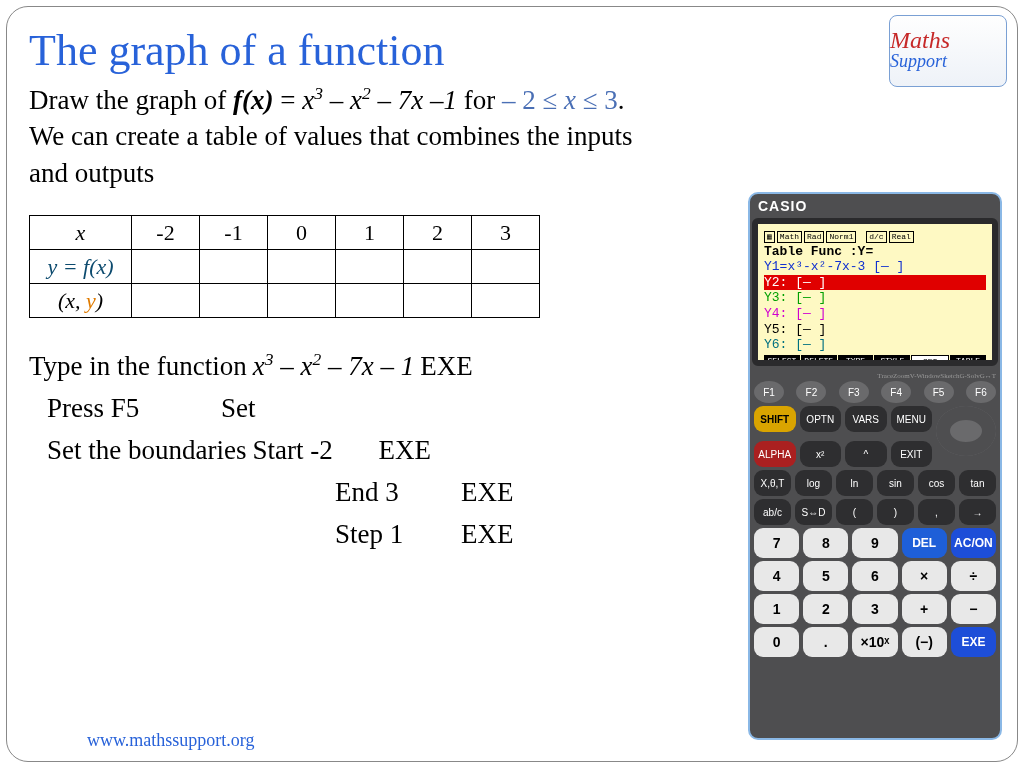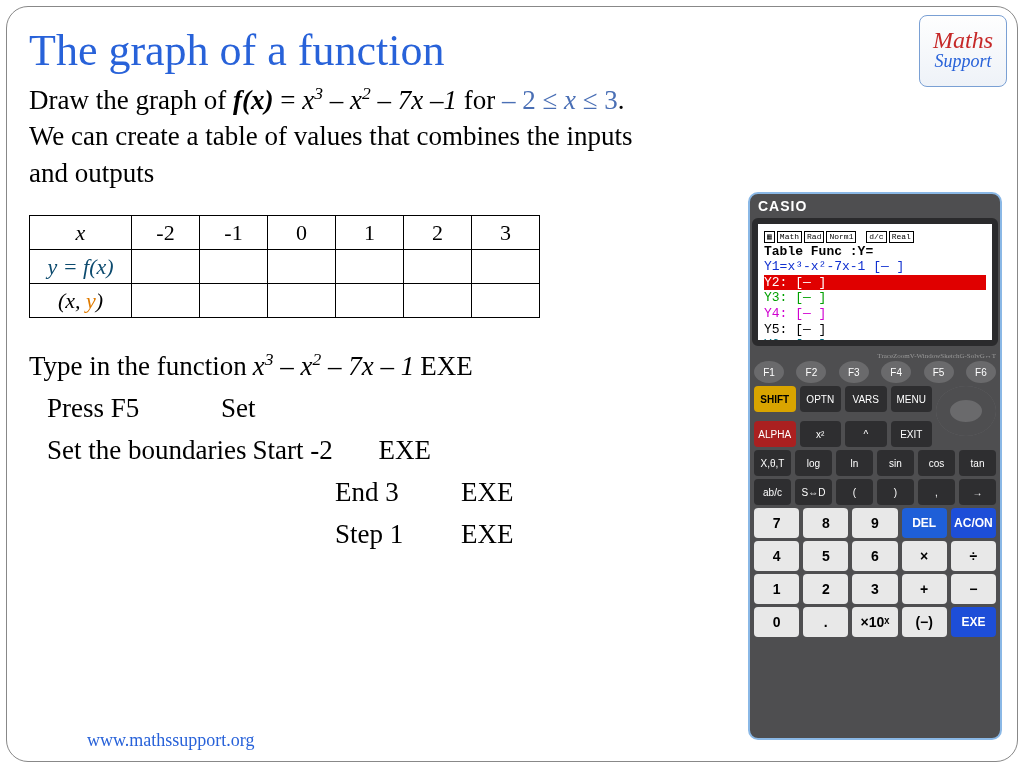--- a/index.html
+++ b/index.html
@@ -3,53 +3,53 @@
 <meta charset="utf-8">
 <style>
 *{box-sizing:border-box;margin:0;padding:0}
 body{width:1024px;height:768px;background:#fff;font-family:"Comic Sans MS",cursive;position:relative;overflow:hidden}
 .frame{position:absolute;left:6px;top:6px;right:6px;bottom:6px;border:1px solid #888;border-radius:22px;padding:18px 22px}
 .title{color:#2862d9;font-size:44px;font-weight:400;margin-bottom:6px}
 .prompt{font-size:27px;line-height:1.35;color:#000;max-width:620px}
 .prompt .fn{font-family:"Times New Roman",serif;font-style:italic;font-weight:bold}
 .prompt .math,.math{font-family:"Times New Roman",serif;font-style:italic}
 .prompt .dom{font-family:Liberation Serif, serif;color:#4a6fb5}
-.logo{position:absolute;right:10px;top:8px;width:88px;height:72px;border:1px solid #7aa0d4;border-radius:8px;background:linear-gradient(#fefefe,#eef2f8);display:flex;flex-direction:column;align-items:center;justify-content:center}
+.logo{position:absolute;right:10px;top:8px;width:118px;height:72px;border:1px solid #7aa0d4;border-radius:8px;background:linear-gradient(#fefefe,#eef2f8);display:flex;flex-direction:column;align-items:flex-start;justify-content:center}
 .logo .l1{font-family:cursive;color:#c62828;font-size:24px;font-style:italic;line-height:.9}
 .logo .l2{font-family:cursive;color:#2862d9;font-size:18px;font-style:italic}
 .valtable{margin-top:24px;border-collapse:collapse}
 .valtable td,.valtable th{border:1px solid #000;text-align:center;min-width:68px;height:34px;font-size:22px;font-family:"Times New Roman",serif}
 .valtable td:first-child{min-width:102px;font-style:italic}
 .rowfx{color:#0c4a6e;font-style:italic;font-weight:normal}
 .rowxy .xp{color:#000;font-style:italic}
 .rowxy .yp{color:#e07b00;font-style:italic}
 .instr{margin-top:28px;font-size:27px;line-height:1.55}
 .instr .row{display:flex;gap:6px;align-items:baseline}
 .instr .c1{min-width:168px}
 .instr .c2{min-width:120px}
 .footer{position:absolute;bottom:10px;left:80px;color:#2862d9;font-family:"Times New Roman",serif;font-size:18px}
 sup{font-size:.65em}
 
 .calc{position:absolute;right:22px;top:192px;width:254px;height:548px;background:#4e4e50;border-radius:10px;border:2px solid #8ab8e6;padding:2px;display:flex;flex-direction:column}
 .calc .brand{color:#fff;font-family:Arial,sans-serif;font-size:14px;font-weight:bold;letter-spacing:1px;padding:2px 6px 4px}
-.screen{background:#ffffff;border-radius:6px;border:6px solid #2a2a2c;height:128px;padding:4px 6px;font-family:"Courier New",monospace;font-size:13px;line-height:1.2;overflow:hidden}
+.screen{background:#fef9c3;border-radius:6px;border:6px solid #2a2a2c;height:148px;padding:4px 6px;font-family:"Courier New",monospace;font-size:13px;line-height:1.2;overflow:hidden}
 .screen .icons span{display:inline-block;border:1px solid #000;padding:0 2px;font-size:8px;margin-right:2px}
 .screen .hdr{font-weight:bold}
 .screen .y1{color:#1030d0}
 .screen .y2{background:#e00000;color:#fff;display:block}
 .screen .y3{color:#00a000}
 .screen .y4{color:#d000d0}
 .screen .y5{color:#000}
 .screen .y6{color:#007080}
 .screen .menubar{display:flex;gap:1px;margin-top:2px}
 .screen .menubar span{background:#000;color:#fff;font-size:8px;padding:1px 2px;flex:1;text-align:center}
 .screen .menubar span.inv{background:#fff;color:#000;border:1px solid #000}
 .keys{flex:1;display:flex;flex-direction:column;gap:3px;padding:6px 2px 2px}
 .krow{display:flex;gap:4px;justify-content:space-between}
-.key{flex:1;height:26px;border-radius:4px;display:flex;align-items:center;justify-content:center;font-family:Arial,sans-serif;font-size:10px;color:#fff;background:#2e2e30}
+.key{flex:1;height:26px;border-radius:9px;display:flex;align-items:center;justify-content:center;font-family:Arial,sans-serif;font-size:10px;color:#fff;background:#2e2e30}
 .key.round{border-radius:50%;background:#6a6a6c;width:30px;flex:0 0 30px;height:22px}
 .key.yellow{background:#d9a400;color:#000;font-weight:bold}
 .key.red{background:#aa2020}
 .key.white{background:#e8e8e8;color:#000;font-weight:bold;height:30px;font-size:14px}
 .key.blue{background:#1d4ed8;color:#fff;font-weight:bold;height:30px;font-size:12px}
 .key.del{background:#1e5fd8}
 .keys .lbl{font-size:7px;color:#999;display:flex;justify-content:flex-end;margin-bottom:-2px}
 .dpad{width:60px;height:50px;background:#6a6a6c;border-radius:50%;position:relative;flex:0 0 60px;box-shadow:inset 0 0 0 14px #4e4e50}
 .krwide .key{height:30px}
 </style>
@@ -128,21 +128,21 @@
   </div>
 
   <div class="footer">www.mathssupport.org</div>
 </div>
 
 <div class="calc">
   <div class="brand">CASIO</div>
   <div class="screen">
     <div class="icons"><span>▦</span><span>Math</span><span>Rad</span><span>Norm1</span> <span>d/c</span><span>Real</span></div>
     <div class="hdr">Table Func   :Y=</div>
-    <div class="y1">Y1=x³-x²-7x-1   [— ]</div>
+    <div class="y1">Y1=x³-x²-7x-3   [— ]</div>
     <div class="y2">Y2:                 [— ]</div>
     <div class="y3">Y3:                 [— ]</div>
     <div class="y4">Y4:                 [— ]</div>
     <div class="y5">Y5:                 [— ]</div>
     <div class="y6">Y6:                 [— ]</div>
     <div class="menubar">
       <span>SELECT</span>
       <span>DELETE</span>
       <span>TYPE</span>
       <span>STYLE</span>

